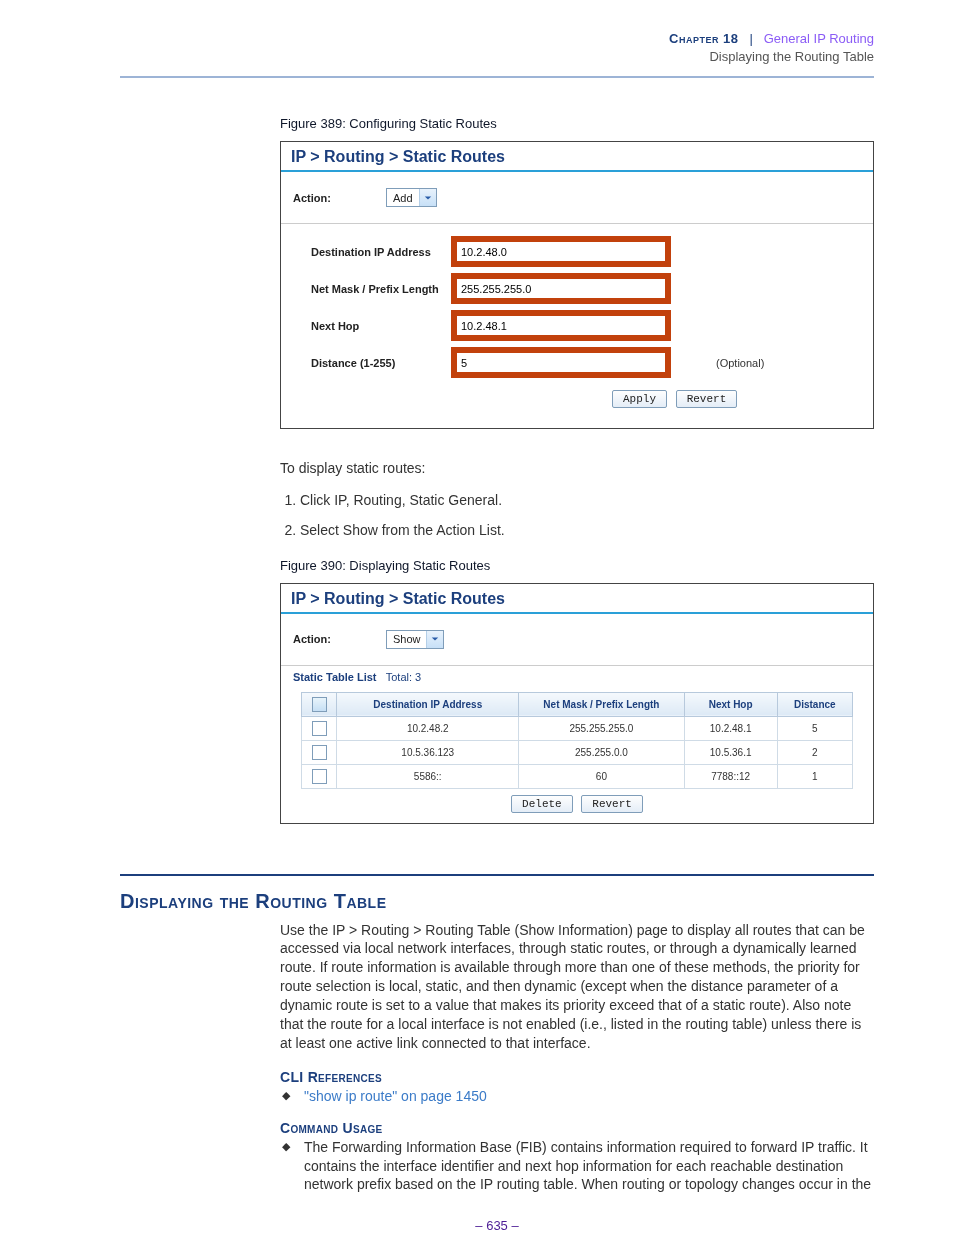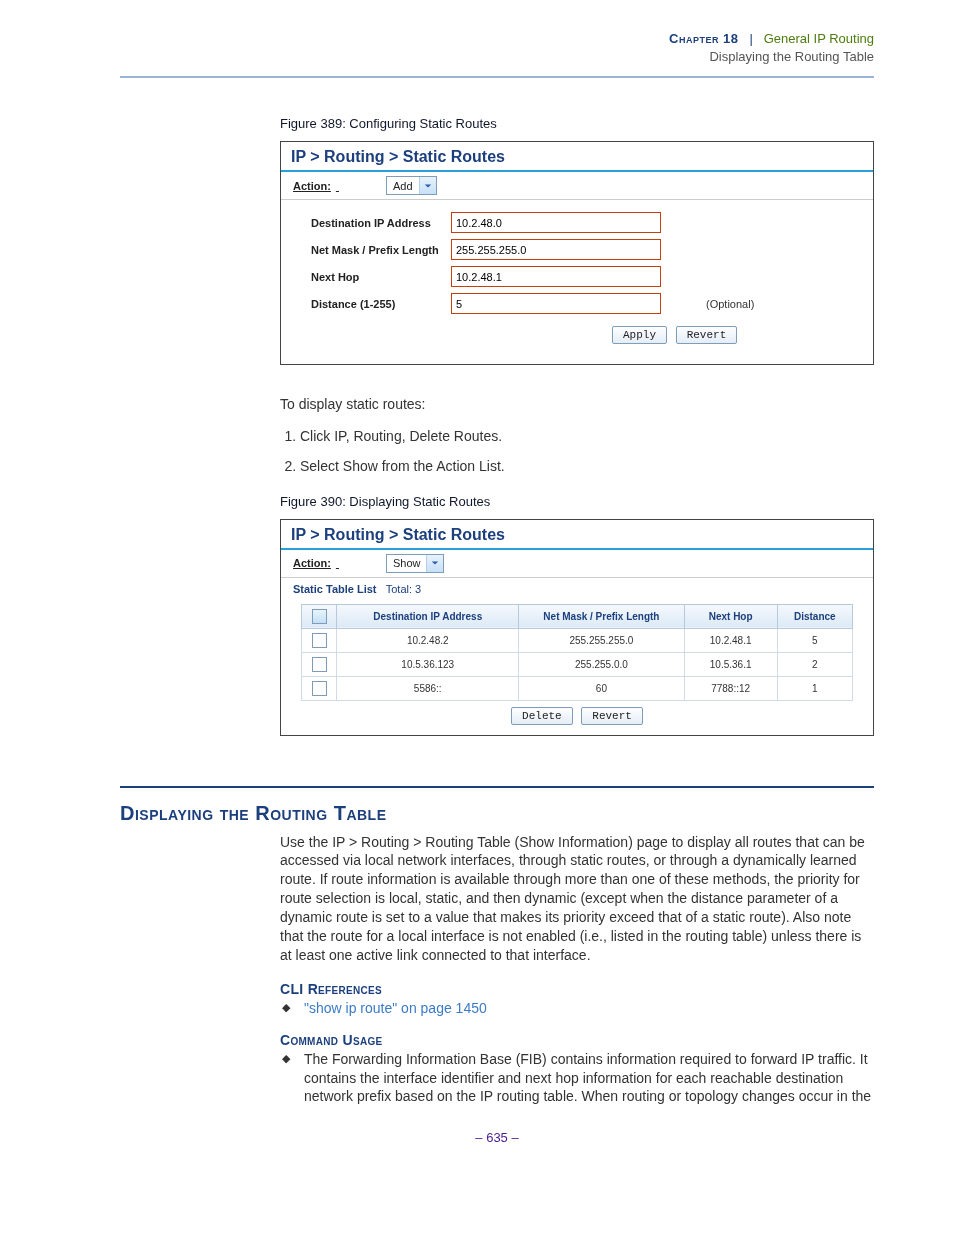--- a/index.html
+++ b/index.html
@@ -16,21 +16,21 @@
     box-sizing: border-box;
   }
   .header {
     text-align: right;
     font-size: 13px;
     line-height: 1.4;
     padding-bottom: 10px;
   }
   .header .chapter-line .chap-label { color: #1c3f7d; font-weight: bold; font-variant: small-caps; letter-spacing: 0.5px;}
   .header .chapter-line .sep { color: #1c3f7d; }
-  .header .chapter-line .chap-title { color: #4d7c0f; }
+  .header .chapter-line .chap-title { color: #8b5cf6; }
   .header .subtitle { color: #555; }
   .hr-top { border: none; border-top: 2px solid #9db4d6; margin: 0 0 38px 0; }
 
   .content-area { margin-left: 160px; }
 
   .figure-caption {
     color: #0f172a;
     font-weight: normal;
     font-size: 13px;
     margin: 0 0 10px 0;
@@ -45,23 +45,22 @@
     margin-bottom: 30px;
   }
   .ui-panel .breadcrumb {
     color: #1c3f7d;
     font-weight: bold;
     padding: 6px 10px 4px 10px;
     font-size: 16px;
     border-bottom: 2px solid #2aa0d8;
   }
   .ui-panel .action-row {
-    padding: 4px 12px;
+    padding: 16px 12px;
     border-bottom: 1px solid #ccc;
-    text-decoration: underline;
   }
   .ui-panel .action-row .label { font-weight: bold; margin-right: 5px; }
   .select {
     display: inline-flex;
     align-items: center;
     border: 1px solid #7f9db9;
     height: 17px;
     font-size: 11px;
     background: #fff;
     margin-left: 47px;
@@ -83,21 +82,21 @@
     display: flex;
     align-items: center;
     margin-bottom: 6px;
   }
   .form-row .flabel {
     width: 140px;
     font-weight: bold;
     font-size: 11px;
   }
   .form-row .finput {
-    border: 1px solid #c2410c;
+    border: 6px solid #c2410c;
     height: 17px;
     width: 200px;
     padding: 1px 4px;
     font-size: 11px;
   }
   .form-row .optional {
     font-size: 11px;
     color: #333;
     margin-left: 45px;
   }
@@ -255,21 +254,21 @@
         <div class="btn-row" style="text-align:left; padding-left:300px;">
           <span class="btn">Apply</span>
           <span class="btn">Revert</span>
         </div>
       </div>
     </div>
 
     <p class="body-text">To display static routes:</p>
 
     <ol class="steps">
-      <li><span>Click IP, Routing, Delete Routes.</span></li>
+      <li><span>Click IP, Routing, Static General.</span></li>
       <li><span>Select Show from the Action List.</span></li>
     </ol>
 
     <div class="figure-caption">Figure 390:  Displaying Static Routes</div>
 
     <div class="ui-panel">
       <div class="breadcrumb">IP &gt; Routing &gt; Static Routes</div>
       <div class="action-row" style="border-bottom:1px solid #ccc;">
         <span class="label">Action:</span>
         <span class="select">

